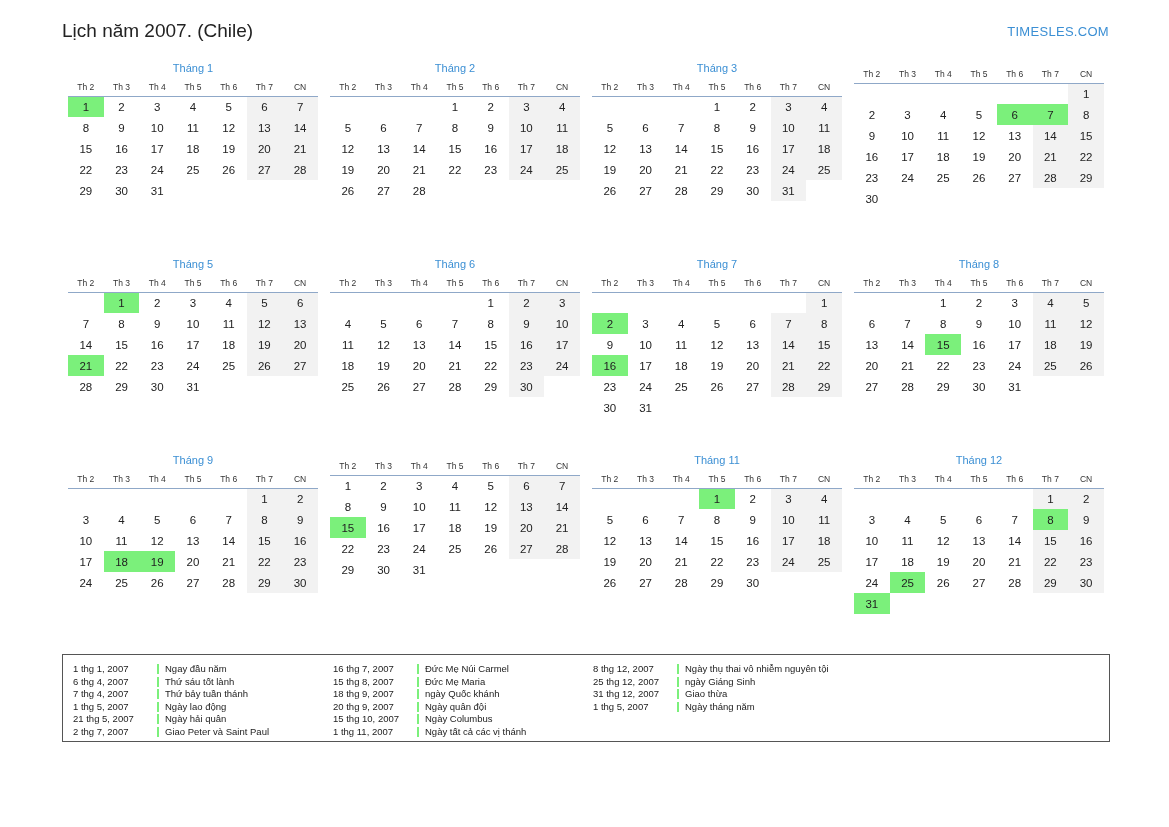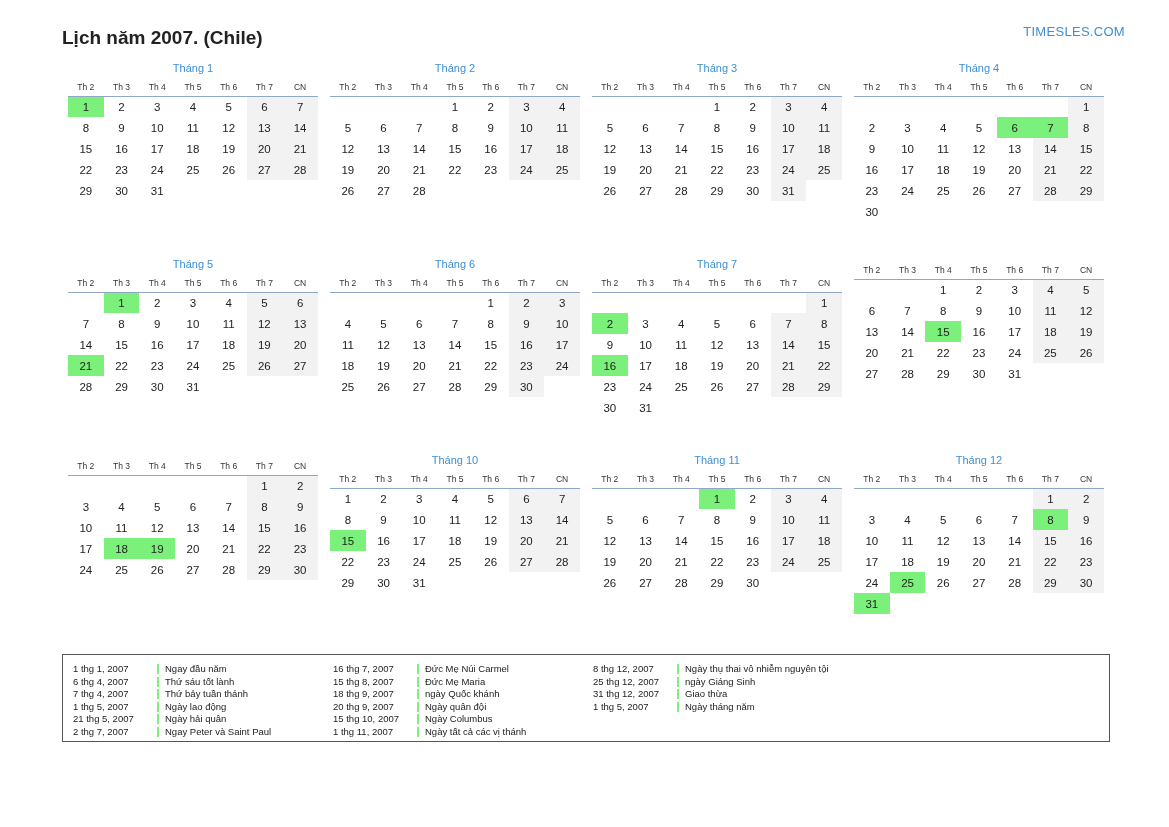--- a/index.html
+++ b/index.html
@@ -10,24 +10,24 @@
     font-family: "Liberation Sans", sans-serif;
     color: #222;
   }
   .page { position: relative; width: 1169px; height: 827px; }
 
   .header {
     position: absolute; left: 0; top: 0; width: 1169px; height: 56px;
   }
   .title {
     position: absolute; left: 62px; top: 20px;
-    font-size: 19px; color: #222; font-weight: bold; margin-top: 7px;
+    font-size: 19px; color: #222; font-weight: normal;
   }
   .brand {
-    position: absolute; right: 44px; top: 24px;
+    position: absolute; right: 60px; top: 24px;
     font-size: 13px; color: #3b8fd4; letter-spacing: .3px;
   }
 
   .grid {
     position: absolute; left: 62px; top: 62px;
     width: 1048px;
     display: grid;
     grid-template-columns: repeat(4, 262px);
     grid-template-rows: repeat(3, 196px);
   }
@@ -287,21 +287,20 @@
               <td class="">28</td>
               <td class="">29</td>
               <td class="">30</td>
               <td class="we">31</td>
               <td class="empty"></td>
             </tr>
           </tbody>
         </table>
       </div>
       <div class="month">
-        <div class="month-name">Tháng 4</div>
         <table class="cal">
           <thead>
             <tr>
               <th>Th 2</th>
               <th>Th 3</th>
               <th>Th 4</th>
               <th>Th 5</th>
               <th>Th 6</th>
               <th>Th 7</th>
               <th>CN</th>
@@ -557,20 +556,21 @@
               <td class="empty"></td>
               <td class="empty"></td>
               <td class="empty"></td>
               <td class="empty"></td>
               <td class="empty"></td>
             </tr>
           </tbody>
         </table>
       </div>
       <div class="month">
+        <div class="month-name">Tháng 8</div>
         <table class="cal">
           <thead>
             <tr>
               <th>Th 2</th>
               <th>Th 3</th>
               <th>Th 4</th>
               <th>Th 5</th>
               <th>Th 6</th>
               <th>Th 7</th>
               <th>CN</th>
@@ -619,20 +619,21 @@
               <td class="">29</td>
               <td class="">30</td>
               <td class="">31</td>
               <td class="empty"></td>
               <td class="empty"></td>
             </tr>
           </tbody>
         </table>
       </div>
       <div class="month">
+        <div class="month-name">Tháng 9</div>
         <table class="cal">
           <thead>
             <tr>
               <th>Th 2</th>
               <th>Th 3</th>
               <th>Th 4</th>
               <th>Th 5</th>
               <th>Th 6</th>
               <th>Th 7</th>
               <th>CN</th>
@@ -681,21 +682,20 @@
               <td class="">26</td>
               <td class="">27</td>
               <td class="">28</td>
               <td class="we">29</td>
               <td class="we">30</td>
             </tr>
           </tbody>
         </table>
       </div>
       <div class="month">
-        <div class="month-name">Tháng 10</div>
         <table class="cal">
           <thead>
             <tr>
               <th>Th 2</th>
               <th>Th 3</th>
               <th>Th 4</th>
               <th>Th 5</th>
               <th>Th 6</th>
               <th>Th 7</th>
               <th>CN</th>
@@ -911,21 +911,21 @@
             <span class="legend-label">Ngày lao động</span>
           </div>
           <div class="legend-row">
             <span class="legend-date">21 thg 5, 2007</span>
             <span class="legend-bar"></span>
             <span class="legend-label">Ngày hải quân</span>
           </div>
           <div class="legend-row">
             <span class="legend-date">2 thg 7, 2007</span>
             <span class="legend-bar"></span>
-            <span class="legend-label">Ngay Peter và Saint Paul</span>
+            <span class="legend-label">Giao Peter và Saint Paul</span>
           </div>
         </div>
         <div class="legend-col">
           <div class="legend-row">
             <span class="legend-date">16 thg 7, 2007</span>
             <span class="legend-bar"></span>
             <span class="legend-label">Đức Mẹ Núi Carmel</span>
           </div>
           <div class="legend-row">
             <span class="legend-date">15 thg 8, 2007</span>

